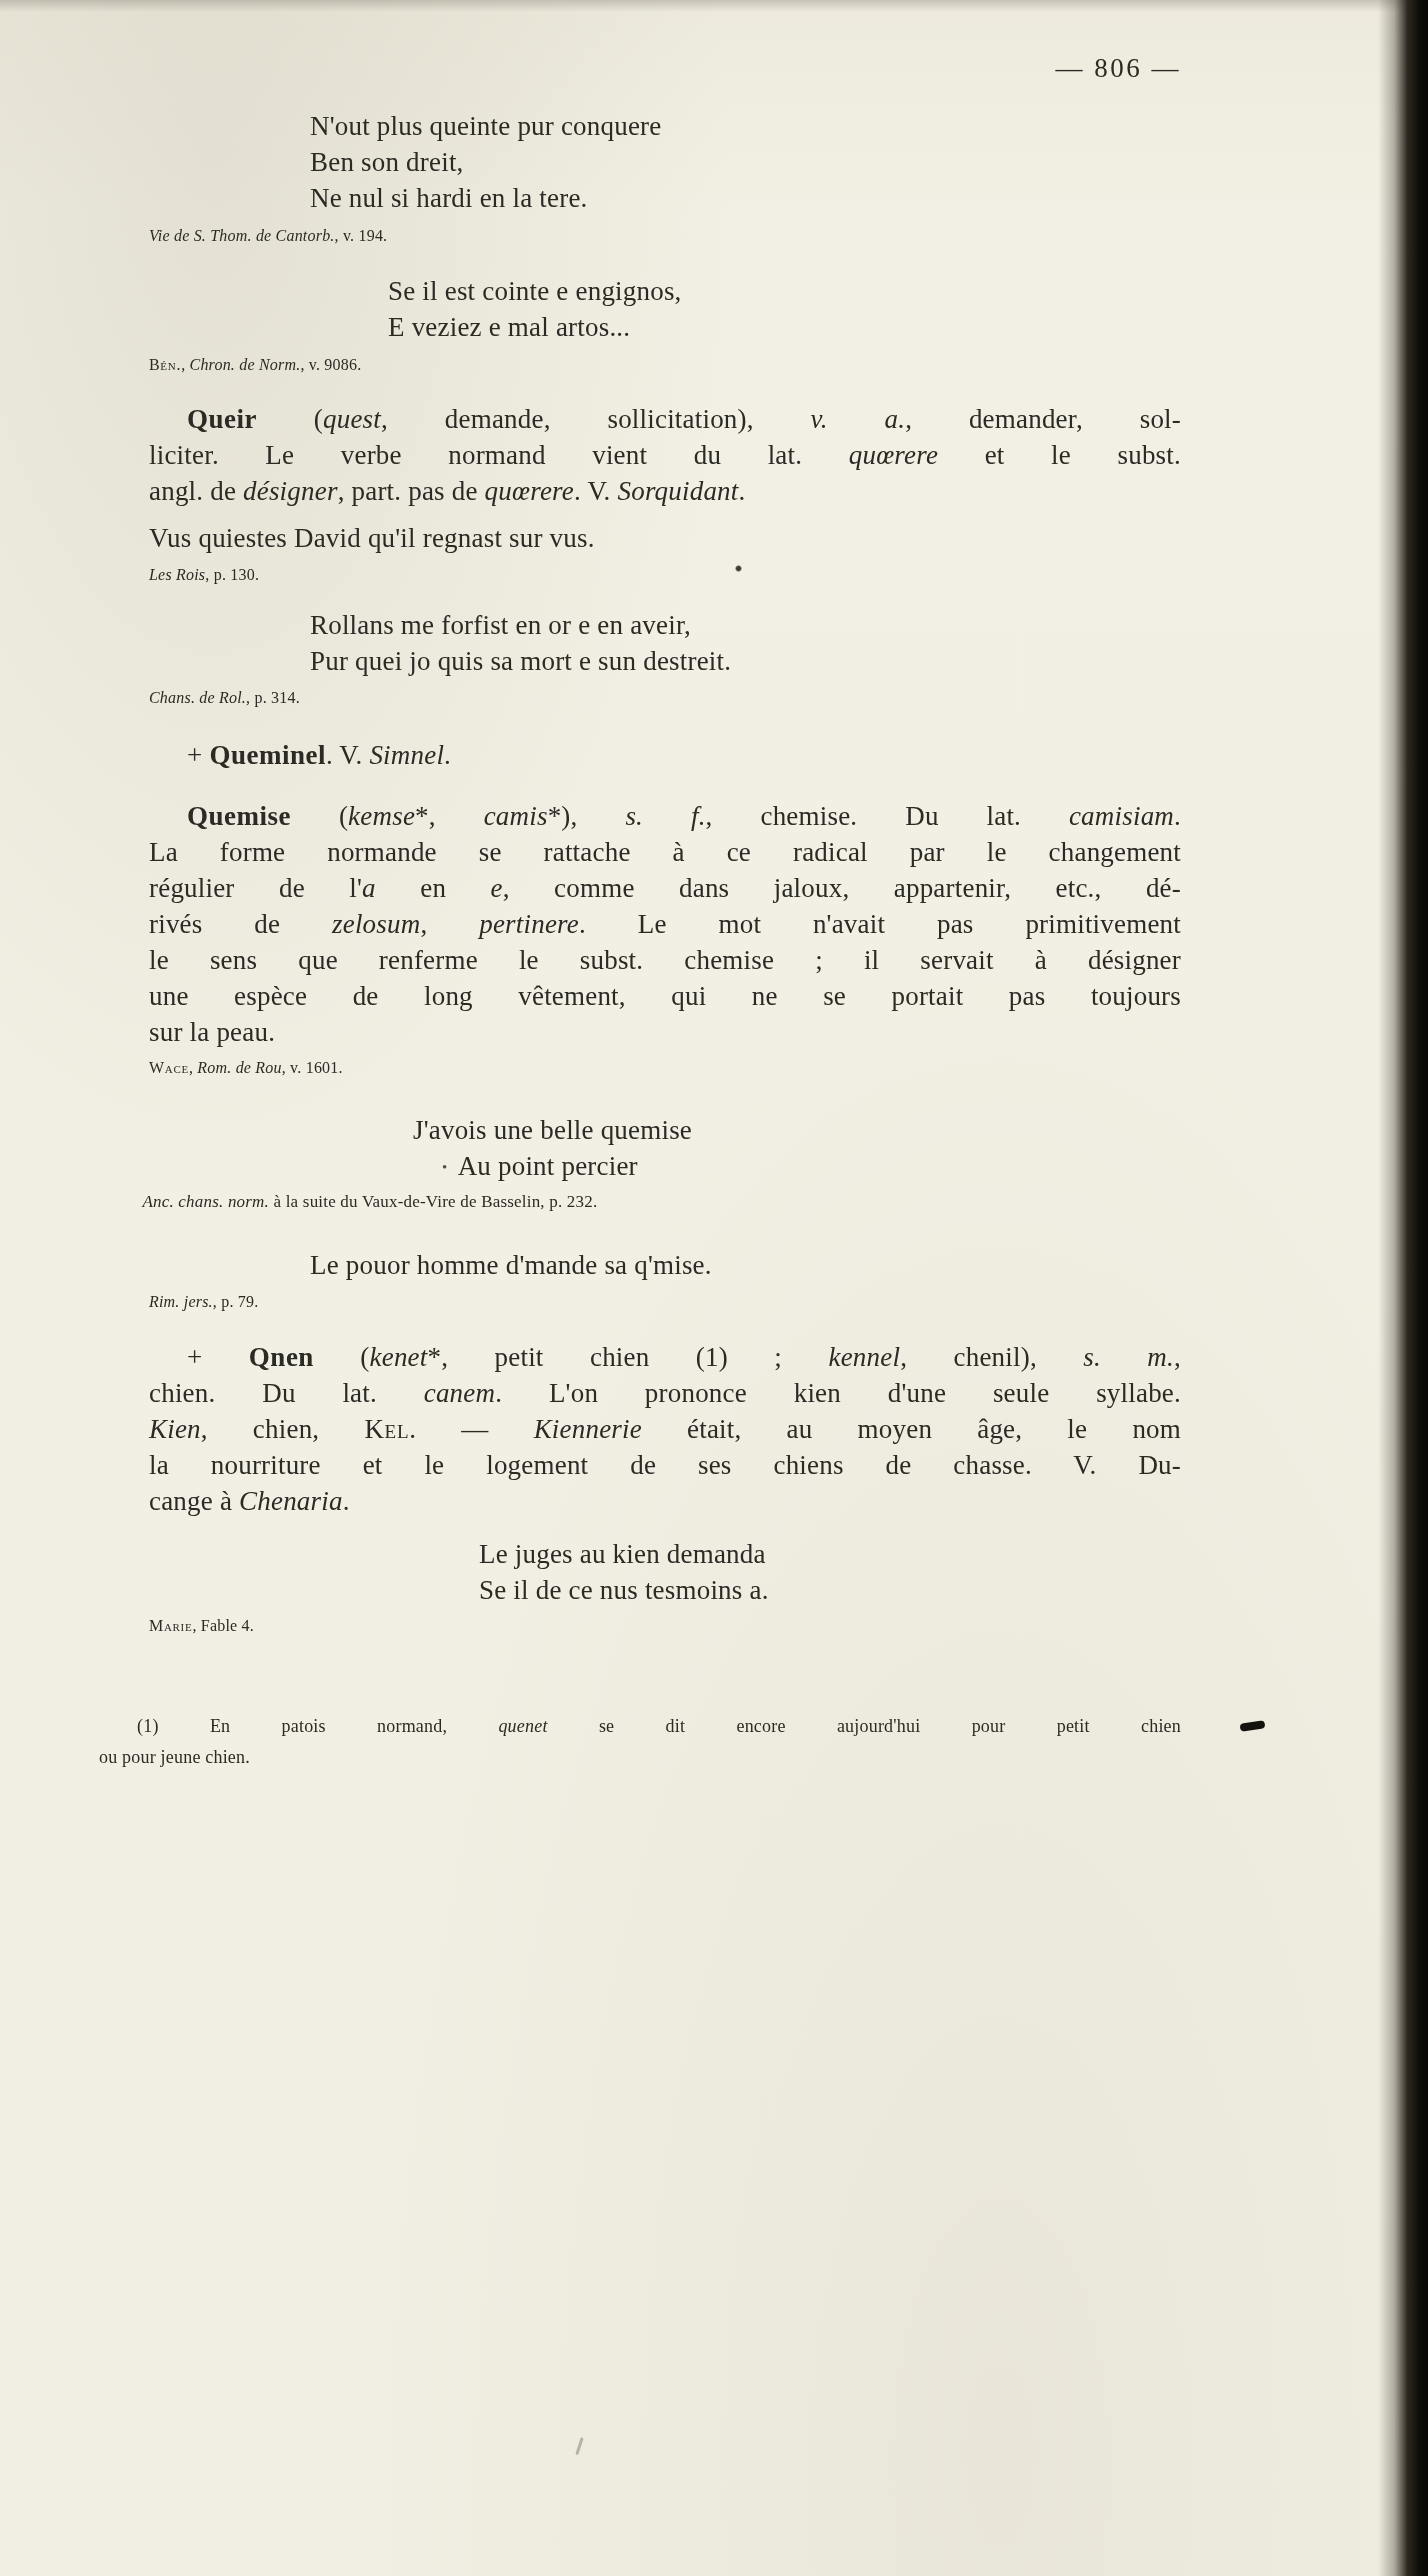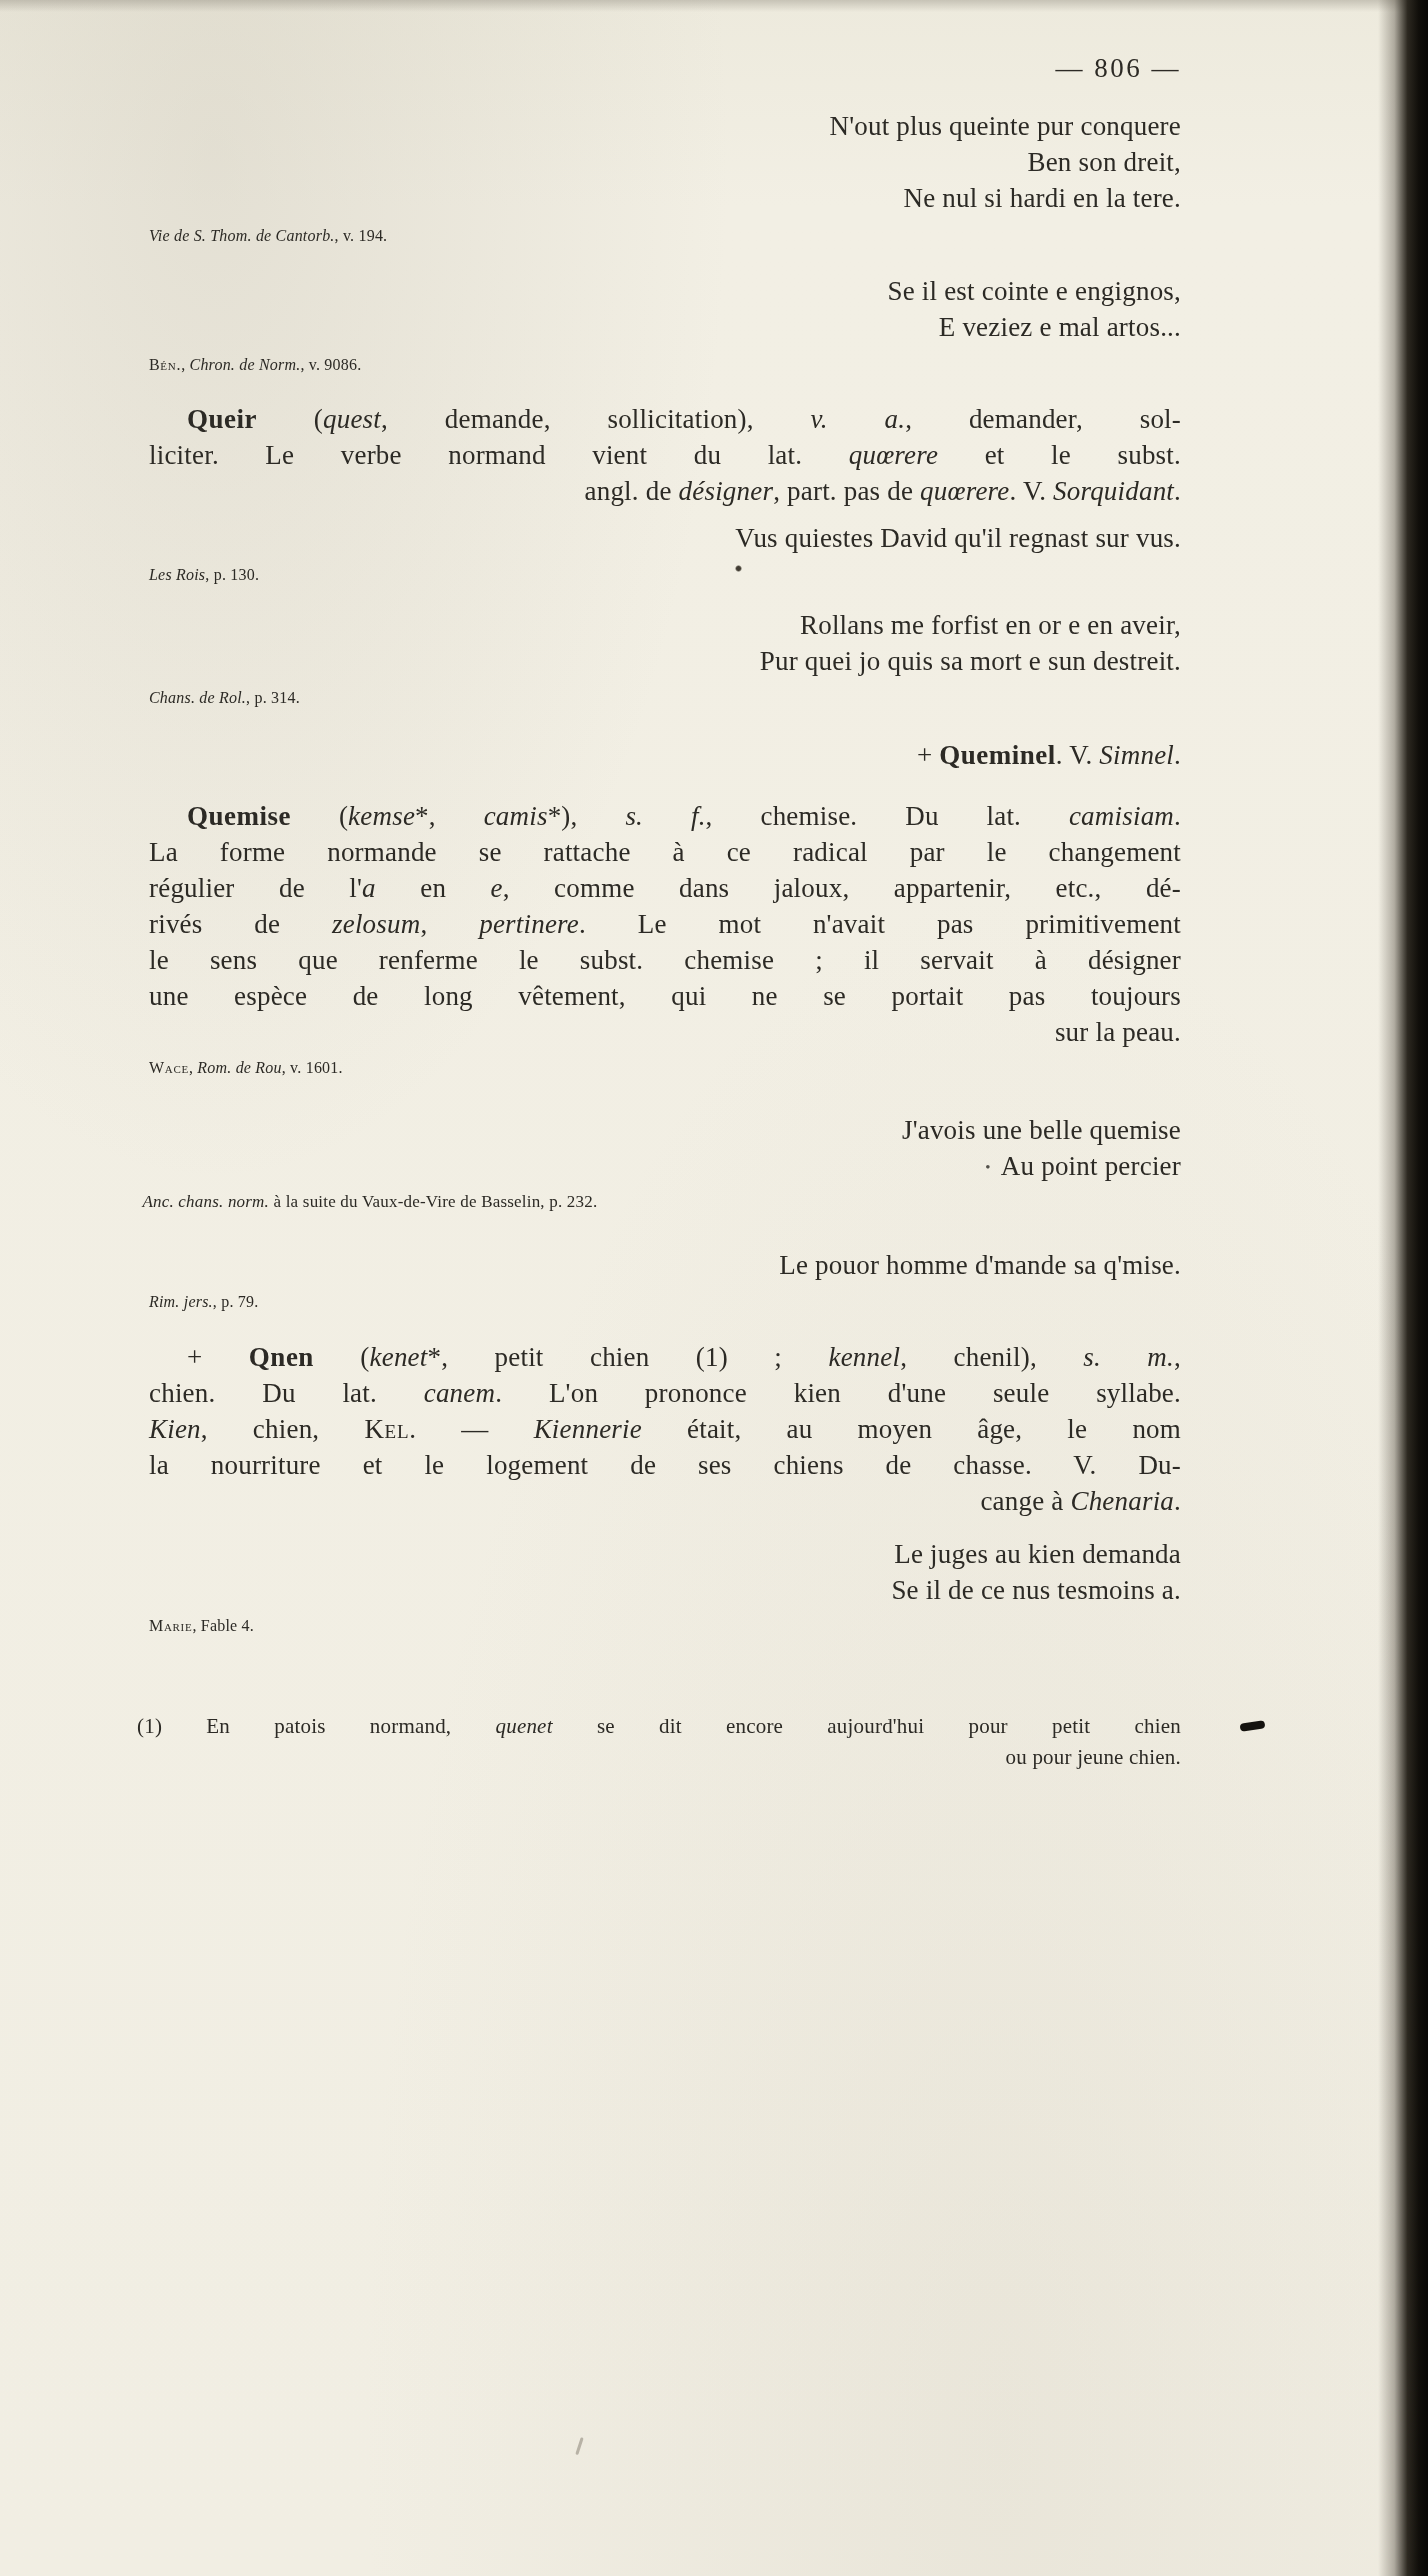--- a/index.html
+++ b/index.html
@@ -28,27 +28,27 @@
     background:linear-gradient(to bottom, rgba(110,104,92,.30), rgba(110,104,92,0));
   }
 
   .content {
     position:absolute; left:149px; top:50px; width:1032px;
     font-size:27px; line-height:36px; letter-spacing:0.2px;
   }
 
   .folio { padding-left:297px; letter-spacing:2.5px;text-align:right; }
 
-  .vline, .pline, .cit, .fnline { min-height:36px;text-align:right; }
+  .vline, .pline, .cit, .fnline { min-height:36px; }
 
   .cit { font-size:16px; line-height:33px; text-align:left; padding-right:165px; }
   .cit.wide { padding-right:235px; }
   .cit.anc { font-size:17px; line-height:31px; text-align:left; padding-right:0; margin-left:-6.6px; }
 
-  .fn { font-size:21px; line-height:31px; margin-left:-50px; width:calc(100% + 50px); }
+  .fn { font-size:18px; line-height:31px; margin-left:-50px; width:calc(100% + 50px); }
   .fnline { min-height:31px; }
 
   .first { text-indent:38px; }
   .just { text-align:justify; text-align-last:justify; }
 
   .in195{padding-left:161px} .in290{padding-left:239px} .in320{padding-left:264px}
   .in355{padding-left:293px} .in400{padding-left:330px}
 
   .mt2{margin-top:1.7px} .mt4{margin-top:3.3px} .mt14{margin-top:11.6px} .mt16{margin-top:13.2px}
   .mt18{margin-top:25px} .mt20{margin-top:16.5px} .mt22{margin-top:18px} .mt24{margin-top:20px}

